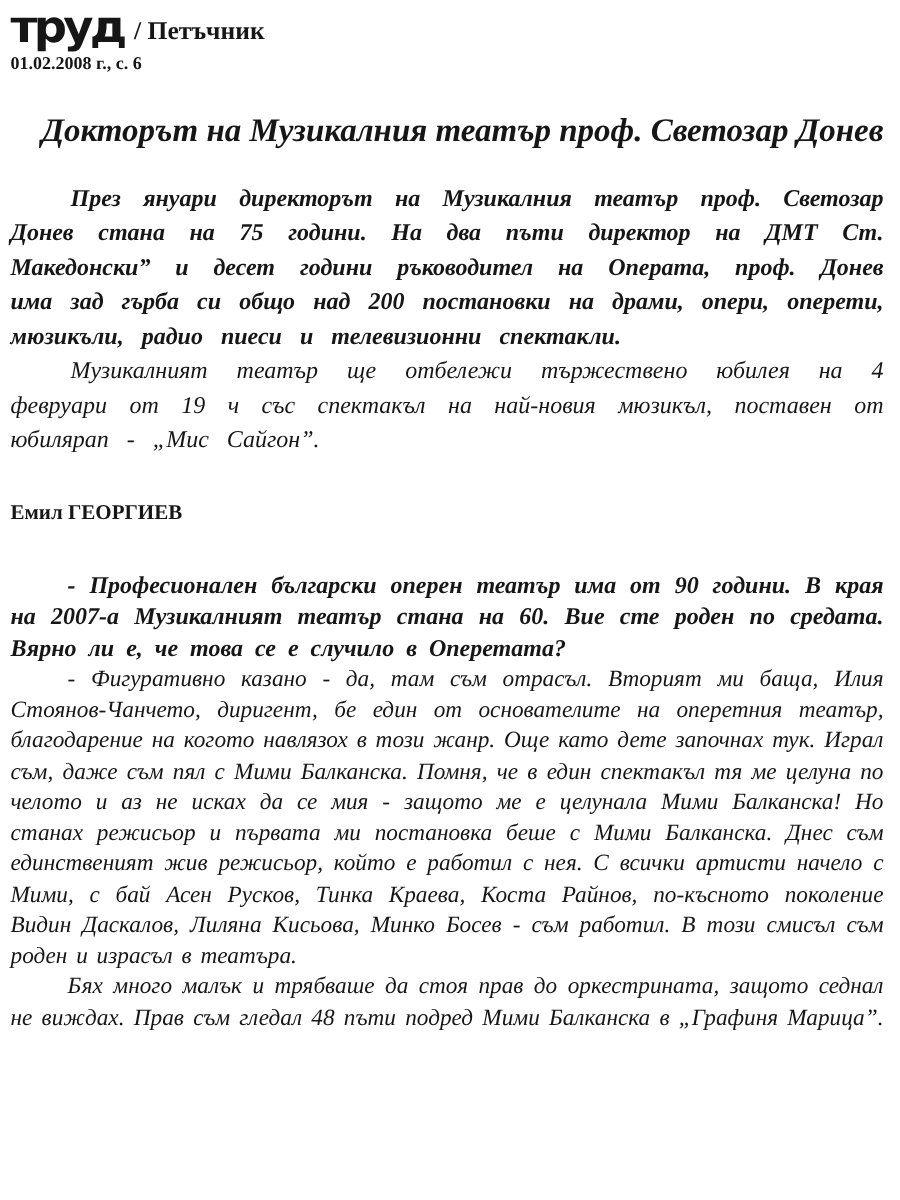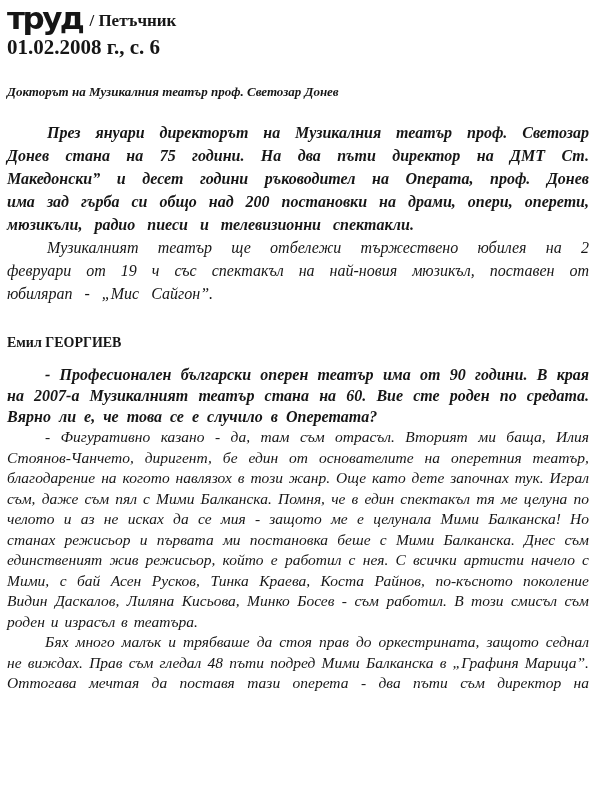--- a/index.html
+++ b/index.html
@@ -9,47 +9,47 @@
     background:#ffffff;color:#161616;
     font-family:"Liberation Serif", serif;
   }
   .logo-row{display:flex;align-items:flex-end;gap:7px;}
   .logo{
     font-family:"DejaVu Sans", sans-serif;font-weight:bold;
     font-size:31px;line-height:26px;letter-spacing:-2.5px;
     transform:scaleY(.95);transform-origin:left bottom;
   }
   .section{font-weight:bold;font-size:17px;line-height:18px;padding-bottom:1px;text-align:center;}
-  .dateline{font-weight:bold;font-size:21px;margin-top:4px;}
+  .dateline{font-weight:bold;font-size:12px;margin-top:4px;}
   h1{font-size:17.5px;font-weight:bold;margin:17px 0 0;letter-spacing:.2px;}
-  h2{font-size:13px;font-weight:bold;font-style:italic;margin:24px 0 0;}
+  h2{font-size:22px;font-weight:bold;font-style:italic;margin:24px 0 0;text-align:right;}
   p{margin:0;text-align:justify;font-style:italic;}
   .lead{font-style:italic;font-size:16px;line-height:23px;text-indent:40px;word-spacing:8px;}
   .mt-lead{margin-top:21px;font-weight:bold;}
   .byline{font-weight:bold;font-size:14px;margin-top:30px;}
   .q{font-weight:bold;font-style:italic;font-size:16px;line-height:21px;text-indent:38px;word-spacing:4px;}
-  .mt-q{margin-top:13px;}
+  .mt-q{margin-top:29px;}
   .a{font-size:15.5px;line-height:20.5px;text-indent:38px;word-spacing:2px;}
 </style>
 </head>
 <body>
 
 <div class="page">
   <div class="masthead">
     <div class="logo-row">
       <span class="logo">труд</span>
       <span class="section">/ Петъчник</span>
     </div>
     <div class="dateline">01.02.2008 г., с. 6</div>
   </div>
 
   <h2>Докторът на Музикалния театър проф. Светозар Донев</h2>
 
   <p class="lead mt-lead">През януари директорът на Музикалния театър проф. Светозар Донев стана на 75 години. На два пъти директор на ДМТ Ст. Македонски” и десет години ръководител на Операта, проф. Донев има зад гърба си общо над 200 постановки на драми, опери, оперети, мюзикъли, радио пиеси и телевизионни спектакли.</p>
-  <p class="lead">Музикалният театър ще отбележи тържествено юбилея на 2 февруари от 19 ч със спектакъл на най-новия мюзикъл, поставен от юбилярап - „Мис Сайгон”.</p>
+  <p class="lead">Музикалният театър ще отбележи тържествено юбилея на 4 февруари от 19 ч със спектакъл на най-новия мюзикъл, поставен от юбилярап - „Мис Сайгон”.</p>
 
   <div class="byline">Емил ГЕОРГИЕВ</div>
 
   <p class="q mt-q">- Професионален български оперен театър има от 90 години. В края на 2007-а Музикалният театър стана на 60. Вие сте роден по средата. Вярно ли е, че това се е случило в Оперетата?</p>
   <p class="a">- Фигуративно казано - да, там съм отрасъл. Вторият ми баща, Илия Стоянов-Чанчето, диригент, бе един от основателите на оперетния театър, благодарение на когото навлязох в този жанр. Още като дете започнах тук. Играл съм, даже съм пял с Мими Балканска. Помня, че в един спектакъл тя ме целуна по челото и аз не исках да се мия - защото ме е целунала Мими Балканска! Но станах режисьор и първата ми постановка беше с Мими Балканска. Днес съм единственият жив режисьор, който е работил с нея. С всички артисти начело с Мими, с бай Асен Русков, Тинка Краева, Коста Райнов, по-късното поколение Видин Даскалов, Лиляна Кисьова, Минко Босев - съм работил. В този смисъл съм роден и израсъл в театъра.</p>
   <p class="a">Бях много малък и трябваше да стоя прав до оркестрината, защото седнал не виждах. Прав съм гледал 48 пъти подред Мими Балканска в „Графиня Марица”. Оттогава мечтая да поставя тази оперета - два пъти съм директор на Музикалния театър и все не идва ред да го направя.</p>
   <p class="a">- И да, и не. Завърших във ВИТИЗ като драматичен режисьор и пет години бях щатен - в Стара Загора, Бургас, Русе - все градове, където поставях и опери. Но истинските ми оперни спектакли бяха след специализациите ми в Москва, в Париж - със стипендия от френското</p>
 </div>
 
 </body></html>

